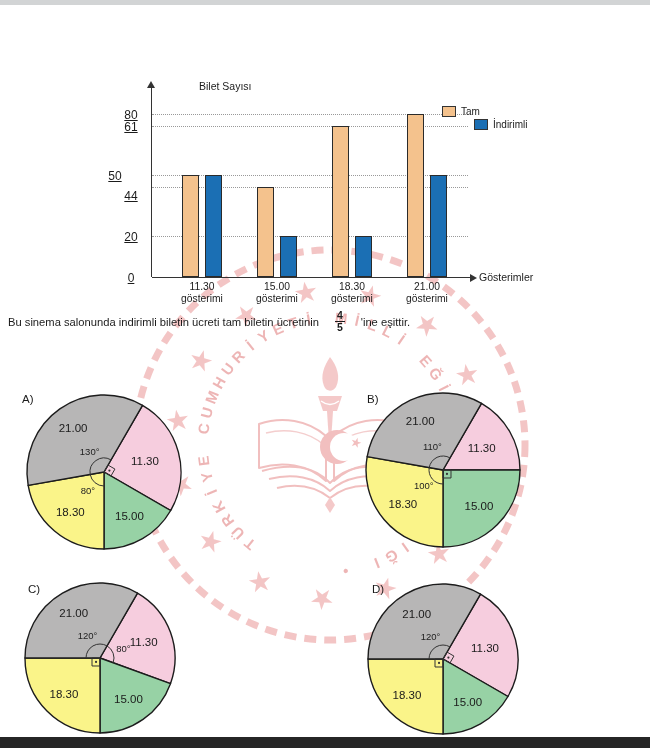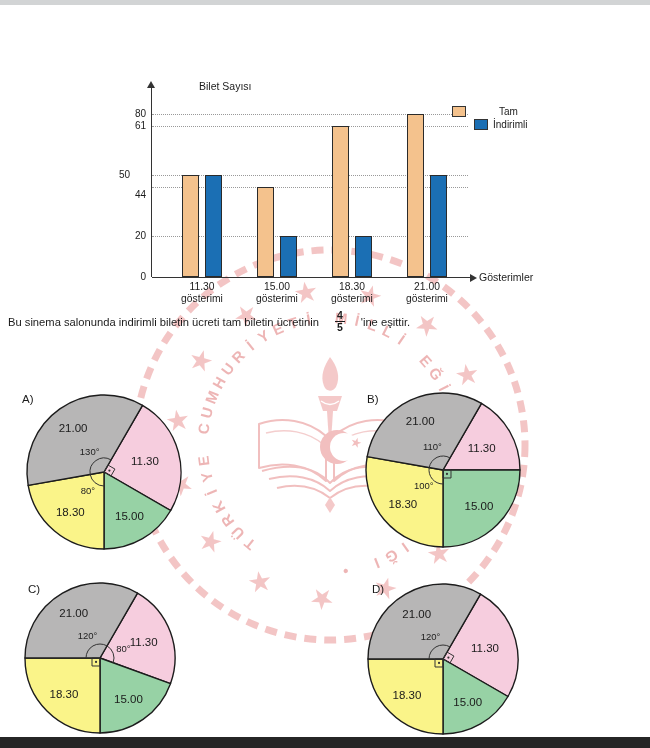--- a/index.html
+++ b/index.html
@@ -9,21 +9,21 @@
   .bottom-bar{position:absolute;left:0;top:737px;width:650px;height:11px;background:#262626;z-index:3;}
   .watermark{position:absolute;inset:0;z-index:1;opacity:.85;}
   .watermark svg{position:absolute;left:0;top:0;}
   .wm-letter{font-weight:bold;font-size:15px;fill:#eba9a9;}
   .wm-star{fill:#f2bcbc;}
   .content{position:absolute;inset:0;z-index:2;}
   .question-line{position:absolute;left:8px;top:15px;width:636px;font-size:11.2px;line-height:14px;}
   .qnum{font-weight:bold;margin-right:10px;}
   .chart-title{position:absolute;left:155px;top:51px;font-size:11px;}
   .abs{position:absolute;}
-  .tick{font-size:10px;text-align:right;}
+  .tick{font-size:12px;text-align:center;text-decoration:underline;}
   .gridline{border-top:1px dotted #999;height:0;}
   .bar{box-sizing:border-box;border:1px solid #2b2b2b;}
   .cat-label{font-size:10.3px;line-height:11.5px;text-align:center;white-space:pre-line;}
   .axis-label{font-size:10.5px;}
   .legend-row{position:absolute;display:flex;align-items:center;}
   .legend-swatch{width:12px;height:9px;border:1px solid #333;}
   .legend-text{font-size:10px;margin-left:5px;}
   .arrow-up{width:0;height:0;border-left:4px solid transparent;border-right:4px solid transparent;border-bottom:7px solid #333;}
   .arrow-right{width:0;height:0;border-top:4px solid transparent;border-bottom:4px solid transparent;border-left:7px solid #333;}
   .mid-line{position:absolute;left:8px;top:310px;font-size:11.2px;display:flex;align-items:center;gap:11px;}
@@ -154,21 +154,21 @@
         <div class="abs bar" style="left: 355px; top: 236.2px; width: 17px; height: 40.8px; background: rgb(27, 111, 180);"></div>
         <div class="abs bar" style="left: 430px; top: 175px; width: 17px; height: 102px; background: rgb(27, 111, 180);"></div>
         <div class="abs cat-label" style="left: 170px; top: 281px; width: 64px;">11.30
 gösterimi</div>
         <div class="abs cat-label" style="left: 245px; top: 281px; width: 64px;">15.00
 gösterimi</div>
         <div class="abs cat-label" style="left: 320px; top: 281px; width: 64px;">18.30
 gösterimi</div>
         <div class="abs cat-label" style="left: 395px; top: 281px; width: 64px;">21.00
 gösterimi</div>
-        <div class="abs legend-row" style="left: 452px; top: 106px; gap: 28px;">
+        <div class="abs legend-row" style="left: 442px; top: 106px;">
           <span class="legend-swatch" style="background: rgb(244, 194, 141);"></span>
           <span class="legend-text">Tam</span>
         </div>
         <div class="abs legend-row" style="left: 474px; top: 119px;">
           <span class="legend-swatch" style="background: rgb(27, 111, 180);"></span>
           <span class="legend-text">İndirimli</span>
         </div>
       </div>
 
     <div class="mid-line">

